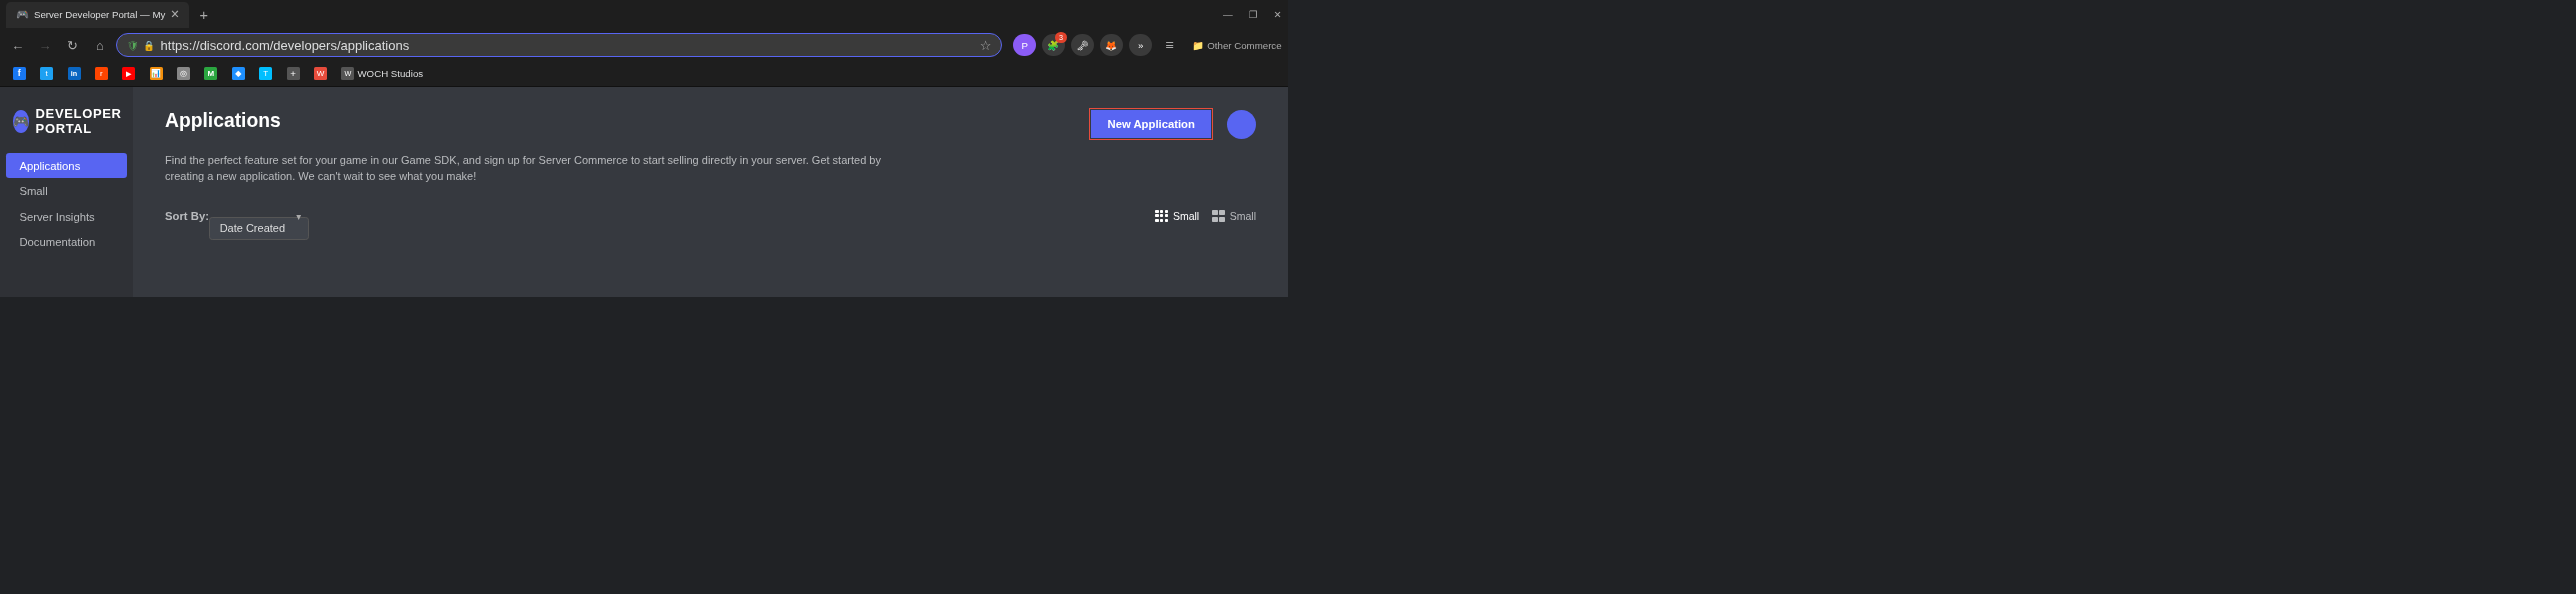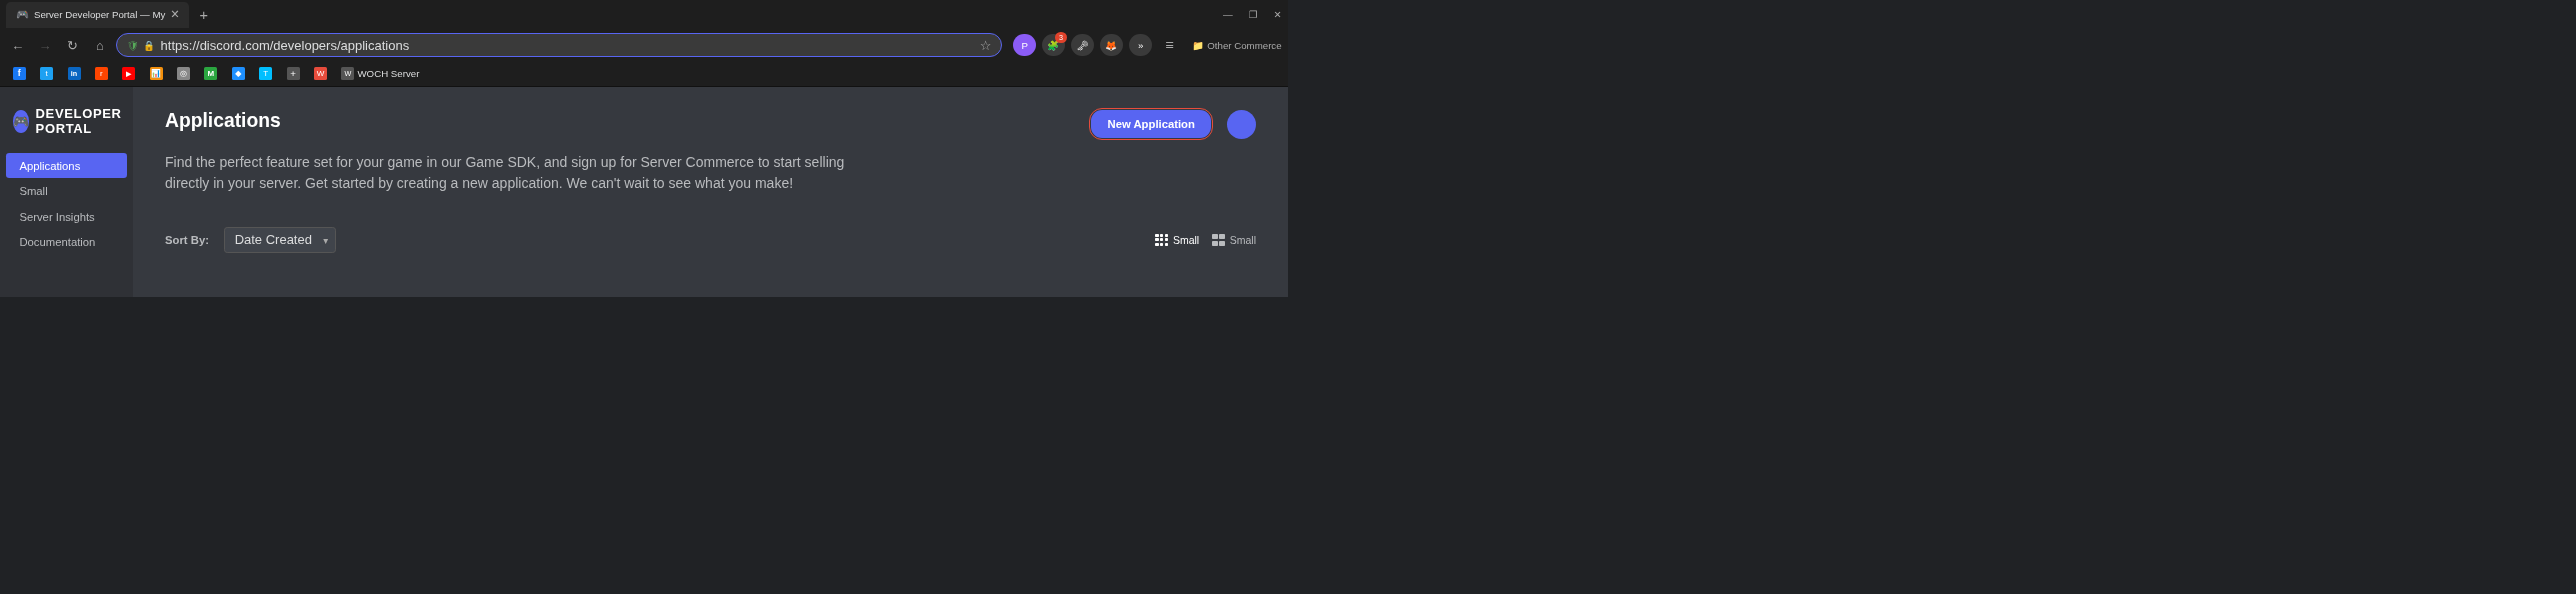--- a/index.html
+++ b/index.html
@@ -40,29 +40,29 @@
     .sidebar { width: 133px; background: #2f3136; padding: 13px 0; flex-shrink: 0; }
     .sidebar-logo { display: flex; align-items: center; gap: 6.4px; padding: 6.4px 13px 16px; }
     .sidebar-logo-text { font-size: 13px; font-weight: 700; color: #fff; letter-spacing: 0.05em; text-transform: uppercase; }
     .sidebar-item { padding: 6.4px 13px; font-size: 11.3px; color: #b9bbbe; cursor: pointer; border-radius: 3.2px; margin: 0.8px 6.4px; }
     .sidebar-item.active { background: #5865f2; color: #fff; }
 
     
     .content { flex: 1; background: #36393f; padding: 22.6px 32px; overflow-y: auto; }
     .content-header { display: flex; align-items: flex-start; justify-content: space-between; margin-bottom: 13px; }
     .page-title { font-size: 19.3px; font-weight: 700; color: #fff; }
-    .new-app-btn { background: #5865f2; color: #fff; border: none; border-radius: 11px; padding: 8px 16px; font-size: 11.3px; font-weight: 600; cursor: pointer; outline: 1.6px solid #e74c3c; outline-offset: 1.6px; }
+    .new-app-btn { background: #5865f2; color: #fff; border: none; border-radius: 0; padding: 8px 16px; font-size: 11.3px; font-weight: 600; cursor: pointer; outline: 1.6px solid #e74c3c; outline-offset: 1.6px; }
     .avatar { width: 29px; height: 29px; border-radius: 50%; background: #5865f2; margin-left: 9.7px; }
     .header-right { display: flex; align-items: center; gap: 6.4px; }
 
-    .description { font-size: 14px; color: #b9bbbe; line-height: 1.5; max-width: 725px; margin-bottom: 33px; }
-
-    .sort-bar { display: flex; align-items: center; gap: 15px; }
+    .description { font-size: 11px; color: #b9bbbe; line-height: 1.5; max-width: 725px; margin-bottom: 7px; }
+
+    .sort-bar { display: flex; align-items: center; gap: 0; }
     .sort-label { font-size: 11.3px; color: #b9bbbe; font-weight: 600; }
-    .sort-select { background: #40444b; border: 0.8px solid #555; border-radius: 3.2px; color: #dcddde; padding: 4.8px 22.6px 4.8px 9.7px; font-size: 13px; cursor: pointer; appearance: none; -webkit-appearance: none; position: relative; }
+    .sort-select { background: #40444b; border: 0.8px solid #555; border-radius: 3.2px; color: #dcddde; padding: 4.8px 22.6px 4.8px 9.7px; font-size: 11px; cursor: pointer; appearance: none; -webkit-appearance: none; position: relative; margin-top: 25px; }
     .sort-select-wrapper { position: relative; display: inline-block; }
     .sort-select-wrapper::after { content: '▾'; position: absolute; right: 8px; top: 50%; transform: translateY(-50%); color: #aaa; pointer-events: none; font-size: 9.7px; }
 
     .view-toggle { margin-left: auto; display: flex; align-items: center; gap: 13px; }
     .view-btn { display: flex; align-items: center; gap: 4.8px; font-size: 10.5px; color: #b9bbbe; cursor: pointer; }
     .view-btn.active { color: #fff; }
     .grid-icon { display: grid; grid-template-columns: repeat(3, 3.2px); grid-template-rows: repeat(3, 3.2px); gap: 1.6px; }
     .grid-dot { width: 3.2px; height: 3.2px; background: currentColor; border-radius: 0.8px; }
     .large-icon { display: grid; grid-template-columns: repeat(2, 5.6px); grid-template-rows: repeat(2, 5.6px); gap: 1.6px; }
     .large-dot { width: 5.6px; height: 5.6px; background: currentColor; border-radius: 0.8px; }
@@ -147,21 +147,21 @@
       <div class="bookmark-icon" style="background:#00bfff; color:#fff; font-size:8px;">T</div>
     </div>
     <div class="bookmark-item">
       <div class="bookmark-icon" style="background:#555; color:#fff; font-size:9.7px;">+</div>
     </div>
     <div class="bookmark-item">
       <div class="bookmark-icon" style="background:#e74c3c; color:#fff; font-size:8px;">W</div>
     </div>
     <div class="bookmark-item">
       <div class="bookmark-icon" style="background:#555; color:#fff; font-size:7.2px;">W</div>
-      <span class="bookmark-text">WOCH Server</span>
+      <span class="bookmark-text">WOCH Studios</span>
     </div>
   </div>
 </div>
 
 <div class="main-layout">
 
   <div class="sidebar">
     <div class="sidebar-logo">
       <div style="width:22.6px;height:22.6px;background:#5865f2;border-radius:50%;display:flex;align-items:center;justify-content:center;color:#fff;font-size:13px;font-weight:bold;">🎮</div>
       <span class="sidebar-logo-text">DEVELOPER PORTAL</span>

